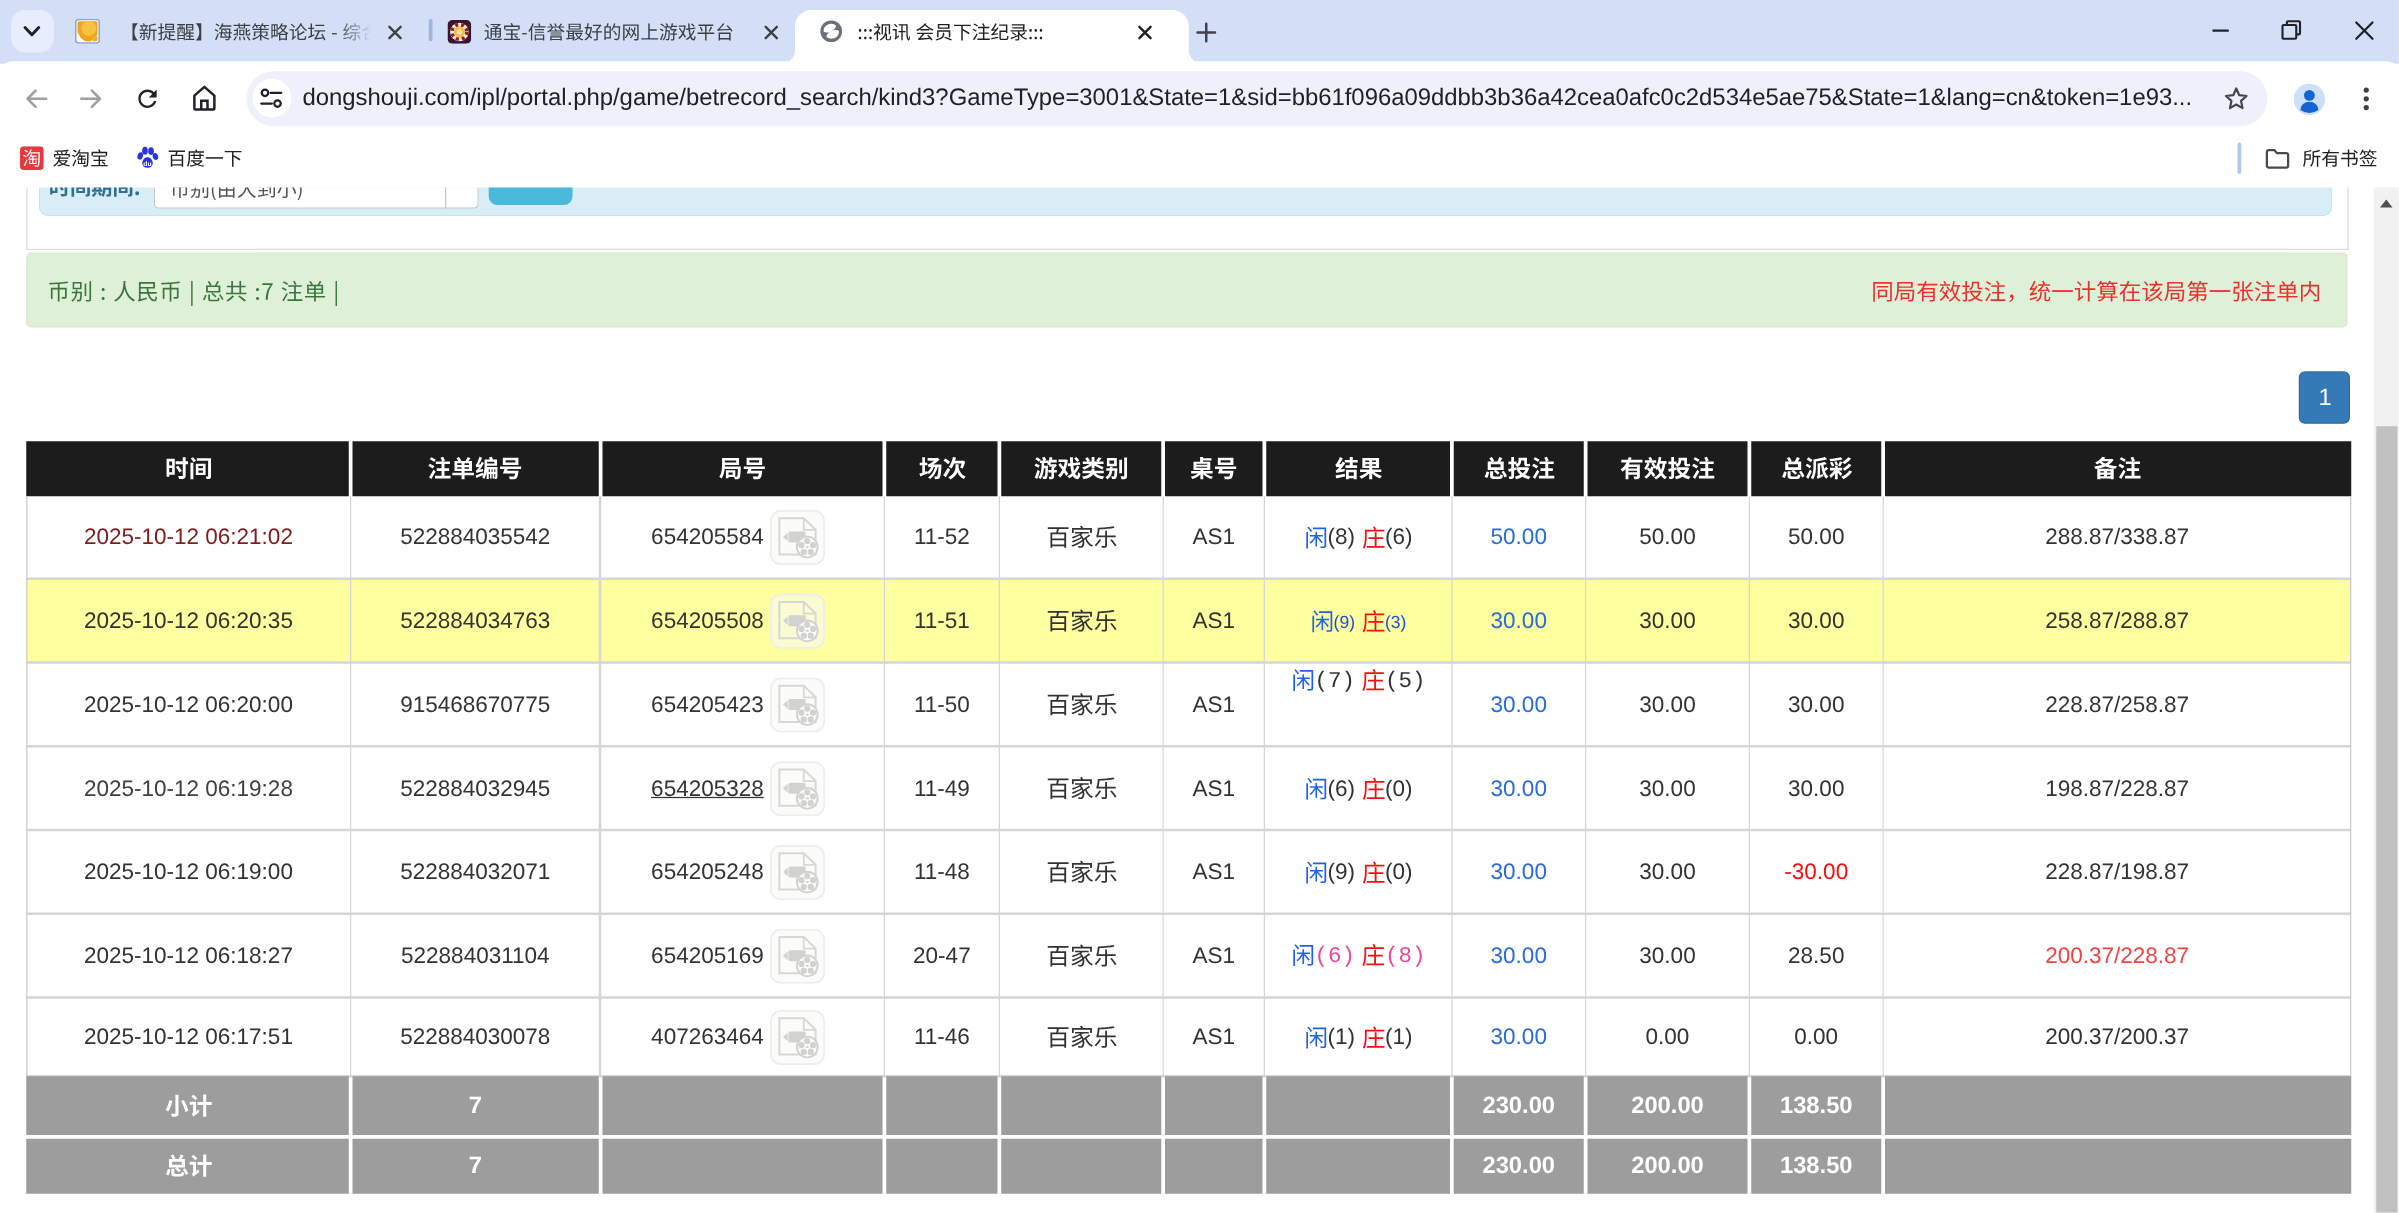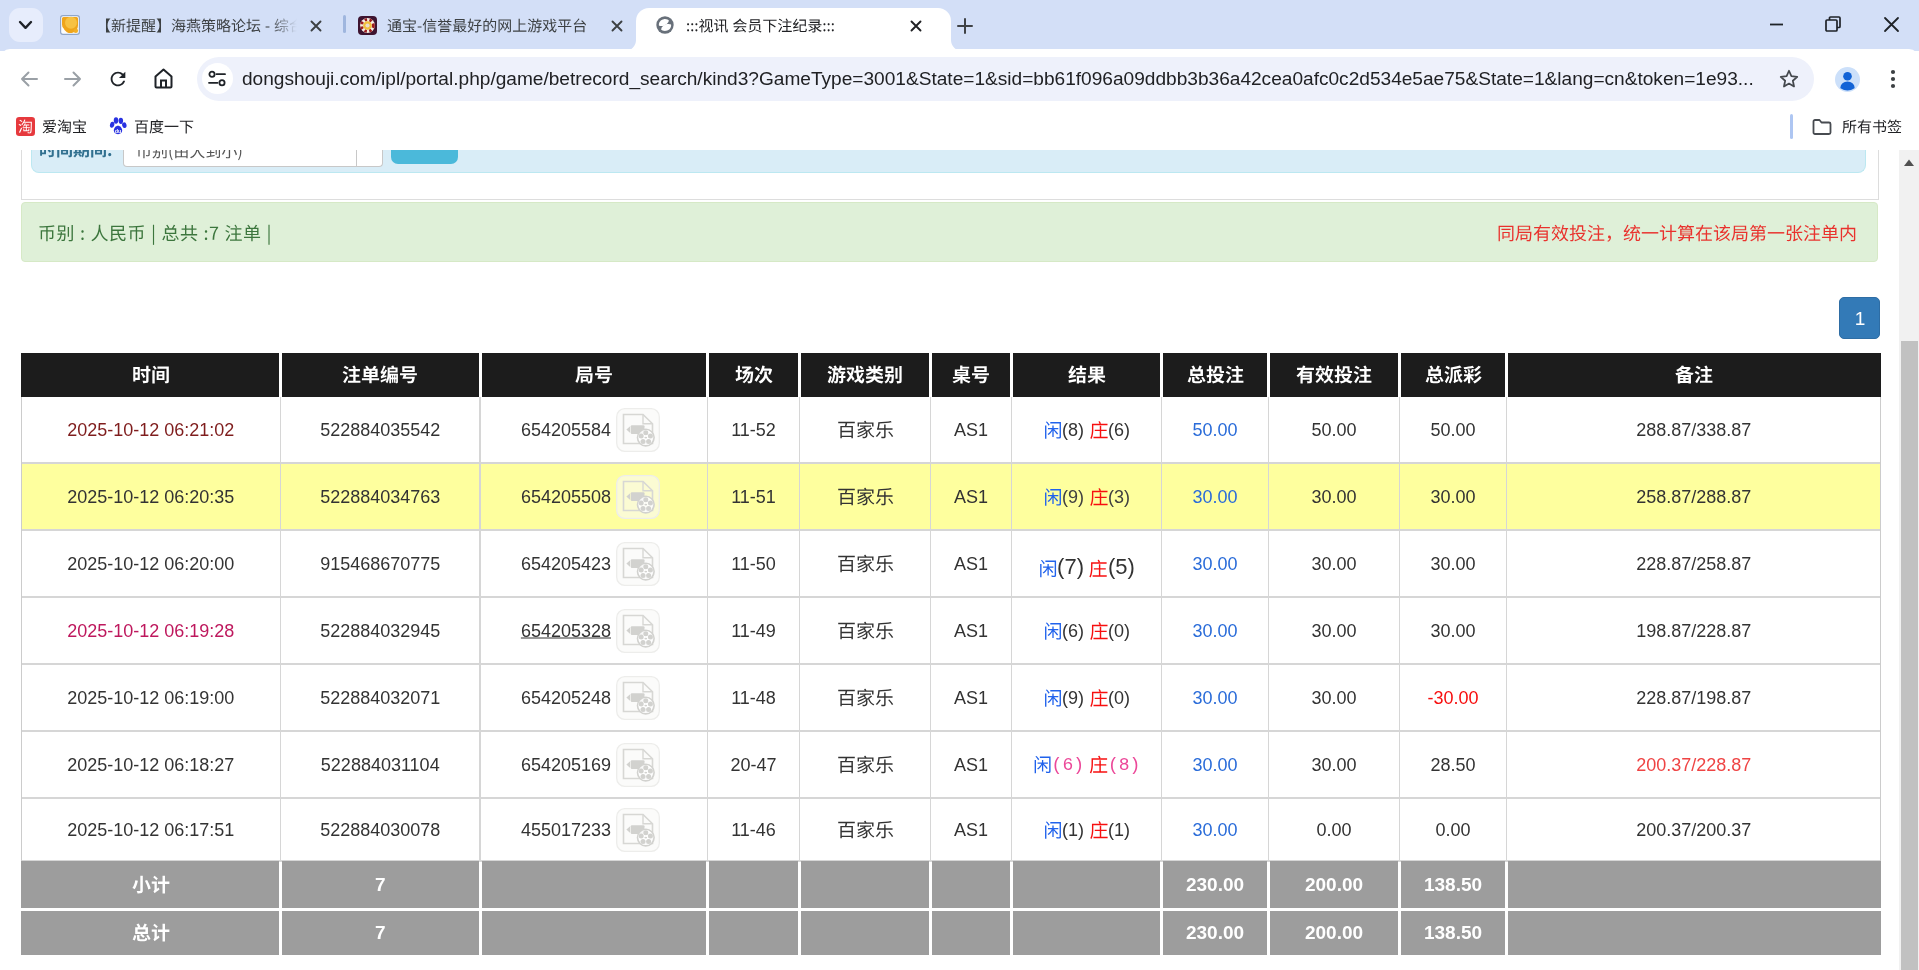--- a/index.html
+++ b/index.html
@@ -583,21 +583,21 @@
 <div class="a" style="left:836.5px;top:487.0px;width:57.0px;height:19px;">
     <svg width="57.0" height="19" viewBox="0 0 3000 1000" style="overflow:visible">
       <g fill="#333333" transform="translate(0,880) scale(1,-1)">
         <use href="#r767e" x="0"></use>
         <use href="#r5bb6" x="1000"></use>
         <use href="#r4e50" x="2000"></use>
       </g>
     </svg>
   </div>
 <div class="a" style="left:971.0px;transform:translate(-50%,-50%);top:496.5px;font-family:'Liberation Sans',sans-serif;font-size:18px;font-weight:normal;color:#333333;white-space:nowrap;">AS1</div>
-<div class="a" style="left:1086.5px;top:496.5px;transform:translate(-50%,-50%);font-family:'Liberation Sans',sans-serif;font-size:18px;color:#404040;white-space:nowrap"><span style="display:inline-block;vertical-align:-4px"><svg width="19.0" height="19" viewBox="0 0 1000 1000" style="overflow:visible">
+<div class="a" style="left:1086.5px;top:496.5px;transform:translate(-50%,-50%);font-family:'Liberation Sans',sans-serif;font-size:14px;color:#1d4ed8;white-space:nowrap"><span style="display:inline-block;vertical-align:-4px"><svg width="19.0" height="19" viewBox="0 0 1000 1000" style="overflow:visible">
         <g fill="#2062ec" transform="translate(0,880) scale(1,-1)">
           <use href="#r95f2" x="0"></use>
         </g>
       </svg></span><span>(9)</span><span style="display:inline-block;width:5px"></span><span style="display:inline-block;vertical-align:-4px"><svg width="19.0" height="19" viewBox="0 0 1000 1000" style="overflow:visible">
         <g fill="#f70f0f" transform="translate(0,880) scale(1,-1)">
           <use href="#r5e84" x="0"></use>
         </g>
       </svg></span><span>(3)</span></div>
 <div class="a" style="left:1215.0px;transform:translate(-50%,-50%);top:496.5px;font-family:'Liberation Sans',sans-serif;font-size:18px;font-weight:normal;color:#2a6cd9;white-space:nowrap;">30.00</div>
 <div class="a" style="left:1334.0px;transform:translate(-50%,-50%);top:496.5px;font-family:'Liberation Sans',sans-serif;font-size:18px;font-weight:normal;color:#333333;white-space:nowrap;">30.00</div>
@@ -613,34 +613,34 @@
 <div class="a" style="left:836.5px;top:554.0px;width:57.0px;height:19px;">
     <svg width="57.0" height="19" viewBox="0 0 3000 1000" style="overflow:visible">
       <g fill="#333333" transform="translate(0,880) scale(1,-1)">
         <use href="#r767e" x="0"></use>
         <use href="#r5bb6" x="1000"></use>
         <use href="#r4e50" x="2000"></use>
       </g>
     </svg>
   </div>
 <div class="a" style="left:971.0px;transform:translate(-50%,-50%);top:563.5px;font-family:'Liberation Sans',sans-serif;font-size:18px;font-weight:normal;color:#333333;white-space:nowrap;">AS1</div>
-<div class="a" style="left:1086.5px;top:567px;transform:translate(-50%,-50%);font-family:Liberation Sans, sans-serif;font-size:22px;color:#333333;white-space:nowrap"><span style="display:inline-block;vertical-align:-4px"><svg width="19.0" height="19" viewBox="0 0 1000 1000" style="overflow:visible">
+<div class="a" style="left:1086.5px;top:545px;transform:translate(-50%,-50%);font-family:Liberation Mono, monospace;font-size:18px;color:#333333;white-space:nowrap"><span style="display:inline-block;vertical-align:-4px"><svg width="19.0" height="19" viewBox="0 0 1000 1000" style="overflow:visible">
         <g fill="#2062ec" transform="translate(0,880) scale(1,-1)">
           <use href="#r95f2" x="0"></use>
         </g>
       </svg></span><span>(7)</span><span style="display:inline-block;width:5px"></span><span style="display:inline-block;vertical-align:-4px"><svg width="19.0" height="19" viewBox="0 0 1000 1000" style="overflow:visible">
         <g fill="#f70f0f" transform="translate(0,880) scale(1,-1)">
           <use href="#r5e84" x="0"></use>
         </g>
       </svg></span><span>(5)</span></div>
 <div class="a" style="left:1215.0px;transform:translate(-50%,-50%);top:563.5px;font-family:'Liberation Sans',sans-serif;font-size:18px;font-weight:normal;color:#2a6cd9;white-space:nowrap;">30.00</div>
 <div class="a" style="left:1334.0px;transform:translate(-50%,-50%);top:563.5px;font-family:'Liberation Sans',sans-serif;font-size:18px;font-weight:normal;color:#333333;white-space:nowrap;">30.00</div>
 <div class="a" style="left:1453.0px;transform:translate(-50%,-50%);top:563.5px;font-family:'Liberation Sans',sans-serif;font-size:18px;font-weight:normal;color:#333333;white-space:nowrap;">30.00</div>
 <div class="a" style="left:1693.75px;transform:translate(-50%,-50%);top:563.5px;font-family:'Liberation Sans',sans-serif;font-size:18px;font-weight:normal;color:#333333;white-space:nowrap;">228.87/258.87</div>
-<div class="a" style="left:150.75px;transform:translate(-50%,-50%);top:630.5px;font-family:'Liberation Sans',sans-serif;font-size:18px;font-weight:normal;color:#be185d;white-space:nowrap;">2025-10-12 06:19:28</div>
+<div class="a" style="left:150.75px;transform:translate(-50%,-50%);top:630.5px;font-family:'Liberation Sans',sans-serif;font-size:18px;font-weight:normal;color:#404040;white-space:nowrap;">2025-10-12 06:19:28</div>
 <div class="a" style="left:380.25px;transform:translate(-50%,-50%);top:630.5px;font-family:'Liberation Sans',sans-serif;font-size:18px;font-weight:normal;color:#333333;white-space:nowrap;">522884032945</div>
 <div class="a" style="left:611px;transform:translate(-100%,-50%);top:630.5px;font-family:'Liberation Sans',sans-serif;font-size:18px;font-weight:normal;color:#333333;white-space:nowrap;text-decoration:underline;">654205328</div>
 <svg class="a" style="left:616px;top:608.5px" width="44" height="44" viewBox="0 0 44 44">
     <use href="#vicon"></use>
   </svg>
 <div class="a" style="left:753.5px;transform:translate(-50%,-50%);top:630.5px;font-family:'Liberation Sans',sans-serif;font-size:18px;font-weight:normal;color:#333333;white-space:nowrap;">11-49</div>
 <div class="a" style="left:836.5px;top:621.0px;width:57.0px;height:19px;">
     <svg width="57.0" height="19" viewBox="0 0 3000 1000" style="overflow:visible">
       <g fill="#333333" transform="translate(0,880) scale(1,-1)">
         <use href="#r767e" x="0"></use>
@@ -718,21 +718,21 @@
         <g fill="#f70f0f" transform="translate(0,880) scale(1,-1)">
           <use href="#r5e84" x="0"></use>
         </g>
       </svg></span><span>(8)</span></div>
 <div class="a" style="left:1215.0px;transform:translate(-50%,-50%);top:764.5px;font-family:'Liberation Sans',sans-serif;font-size:18px;font-weight:normal;color:#2a6cd9;white-space:nowrap;">30.00</div>
 <div class="a" style="left:1334.0px;transform:translate(-50%,-50%);top:764.5px;font-family:'Liberation Sans',sans-serif;font-size:18px;font-weight:normal;color:#333333;white-space:nowrap;">30.00</div>
 <div class="a" style="left:1453.0px;transform:translate(-50%,-50%);top:764.5px;font-family:'Liberation Sans',sans-serif;font-size:18px;font-weight:normal;color:#333333;white-space:nowrap;">28.50</div>
 <div class="a" style="left:1693.75px;transform:translate(-50%,-50%);top:764.5px;font-family:'Liberation Sans',sans-serif;font-size:18px;font-weight:normal;color:#ef4444;white-space:nowrap;">200.37/228.87</div>
 <div class="a" style="left:150.75px;transform:translate(-50%,-50%);top:829.5px;font-family:'Liberation Sans',sans-serif;font-size:18px;font-weight:normal;color:#333333;white-space:nowrap;">2025-10-12 06:17:51</div>
 <div class="a" style="left:380.25px;transform:translate(-50%,-50%);top:829.5px;font-family:'Liberation Sans',sans-serif;font-size:18px;font-weight:normal;color:#333333;white-space:nowrap;">522884030078</div>
-<div class="a" style="left:611px;transform:translate(-100%,-50%);top:829.5px;font-family:'Liberation Sans',sans-serif;font-size:18px;font-weight:normal;color:#333333;white-space:nowrap;">455017233</div>
+<div class="a" style="left:611px;transform:translate(-100%,-50%);top:829.5px;font-family:'Liberation Sans',sans-serif;font-size:18px;font-weight:normal;color:#333333;white-space:nowrap;">407263464</div>
 <svg class="a" style="left:616px;top:807.5px" width="44" height="44" viewBox="0 0 44 44">
     <use href="#vicon"></use>
   </svg>
 <div class="a" style="left:753.5px;transform:translate(-50%,-50%);top:829.5px;font-family:'Liberation Sans',sans-serif;font-size:18px;font-weight:normal;color:#333333;white-space:nowrap;">11-46</div>
 <div class="a" style="left:836.5px;top:820.0px;width:57.0px;height:19px;">
     <svg width="57.0" height="19" viewBox="0 0 3000 1000" style="overflow:visible">
       <g fill="#333333" transform="translate(0,880) scale(1,-1)">
         <use href="#r767e" x="0"></use>
         <use href="#r5bb6" x="1000"></use>
         <use href="#r4e50" x="2000"></use>

